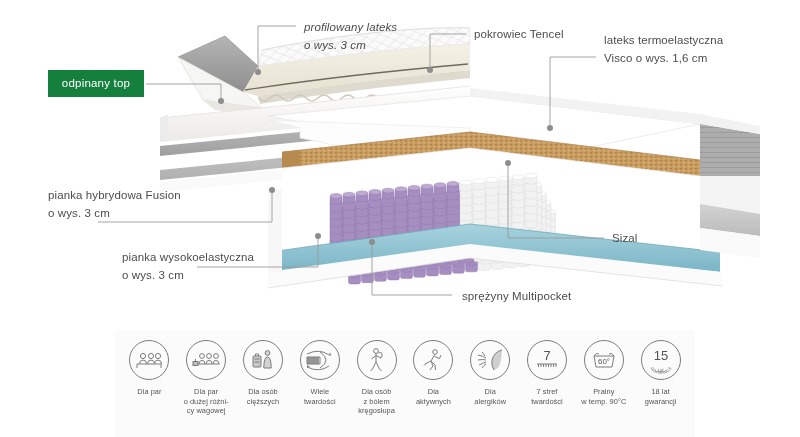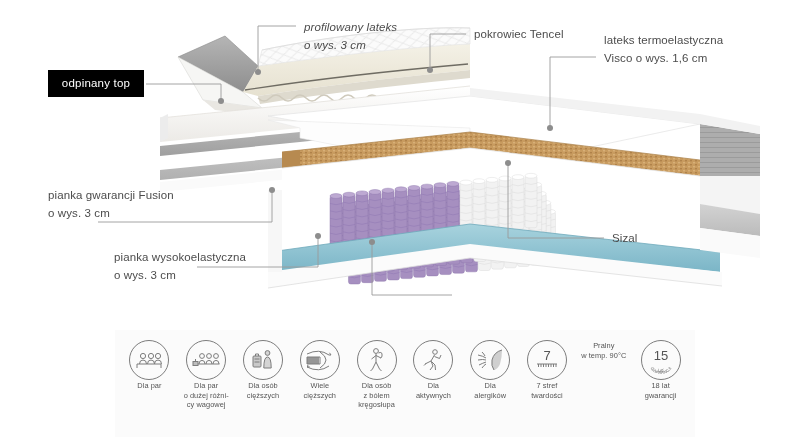--- a/index.html
+++ b/index.html
@@ -33,21 +33,21 @@
     white-space: nowrap;
     letter-spacing: .1px;
   }
   .label.l2 { line-height: 18px; }
 
   
   #badge {
     position: absolute;
     left: 48px; top: 70px;
     width: 96px; height: 27px;
-    background: #000000;
+    background: #15803d;
     color: #ffffff;
     font-size: 11.5px;
     line-height: 27px;
     text-align: center;
     letter-spacing: .2px;
   }
 
   
   #features {
     position: absolute;
@@ -67,21 +67,21 @@
   }
   .feature .circle {
     width: 40px; height: 40px;
     border: 1px solid #7d7d7d;
     border-radius: 50%;
     display: flex; align-items: center; justify-content: center;
     background: #fbfbfb;
   }
   .feature .circle svg { display: block; }
   .feature .cap {
-    margin-top: 1px;
+    margin-top: 7px;
     font-size: 7.4px;
     line-height: 9.6px;
     color: #555555;
     text-align: center;
     white-space: pre-line;
     letter-spacing: .05px;
   }
 </style>
 </head>
 <body>
@@ -1039,29 +1039,32 @@
   <div class="label" style="left:474px; top:26px;">
     <div>pokrowiec Tencel</div>
   </div>
 
   <div class="label l2" style="left:604px; top:31px;">
     <div>lateks termoelastyczna</div>
     <div>Visco o wys. 1,6 cm</div>
   </div>
 
   <div class="label l2" style="left:48px; top:186px;">
-    <div>pianka gwarancji Fusion</div>
+    <div>pianka hybrydowa Fusion</div>
     <div>o wys. 3 cm</div>
   </div>
 
-  <div class="label l2" style="left:114px; top:248px;">
+  <div class="label l2" style="left:122px; top:248px;">
     <div>pianka wysokoelastyczna</div>
     <div>o wys. 3 cm</div>
   </div>
 
+  <div class="label" style="left:462px; top:288px;">
+    <div>sprężyny Multipocket</div>
+  </div>
 
   <div class="label" style="left:612px; top:230px;">
     <div>Sizal</div>
   </div>
 
   <div id="features">
 
     <div class="feature">
       <div class="circle">
         <svg width="26" height="20" viewBox="0 0 26 20">
@@ -1125,21 +1128,21 @@
             <path d="M3 9 v7 M5 9 v7 M7 9 v7 M9 9 v7 M11 9 v7 M13 9 v7" stroke-width="1.6"></path>
             <path d="M2 6 q12-6 22 1"></path>
             <path d="M2 19 q12 6 22-1"></path>
             <path d="M24 7 l2 0 l-1.5 -2.2" stroke-width="1"></path>
             <path d="M2.5 19.5 l0 -2 l2.2 1.5" stroke-width="1"></path>
             <path d="M15 4 q12 8 0 16"></path>
           </g>
         </svg>
       </div>
       <div class="cap">Wiele
-cięższych</div>
+twardości</div>
     </div>
 
     <div class="feature">
       <div class="circle">
         <svg width="20" height="26" viewBox="0 0 20 26">
           <g fill="none" stroke="#7d7d7d" stroke-width="1">
             <circle cx="9" cy="4" r="2.4"></circle>
             <path d="M9 6.5 V15"></path>
             <path d="M9 8.5 L4.5 12 M9 8.5 L14 11"></path>
             <path d="M9 15 L5.5 22 M9 15 L12.5 22"></path>
@@ -1194,20 +1197,29 @@
             <path d="M4 17 H24"></path>
             <path d="M5.5 17 v3 M8 17 v3 M10.5 17 v3 M13 17 v3 M15.5 17 v3 M18 17 v3 M20.5 17 v3 M23 17 v3"></path>
           </g>
         </svg>
       </div>
       <div class="cap">7 stref
 twardości</div>
     </div>
 
     <div class="feature">
+      <div class="circle">
+        <svg width="30" height="24" viewBox="0 0 30 24">
+          <g stroke="#7d7d7d" stroke-width="1" fill="none">
+            <path d="M5 8 H25 L23 19 H7 Z"></path>
+            <path d="M5 8 q2 -4 5 -2 M25 8 q-2 -4 -5 -2"></path>
+          </g>
+          <text x="15" y="16" text-anchor="middle" font-family="Liberation Sans, sans-serif" font-size="8" fill="#555555">60°</text>
+        </svg>
+      </div>
       <div class="cap">Pralny
 w temp. 90°C</div>
     </div>
 
     <div class="feature">
       <div class="circle">
         <svg width="34" height="28" viewBox="0 0 34 28">
           <defs>
             <path id="arcLat" d="M6 15 a11 11 0 0 0 22 0" fill="none"></path>
             <path id="arcGw" d="M4 15 a13 13 0 0 0 26 0" fill="none"></path>

